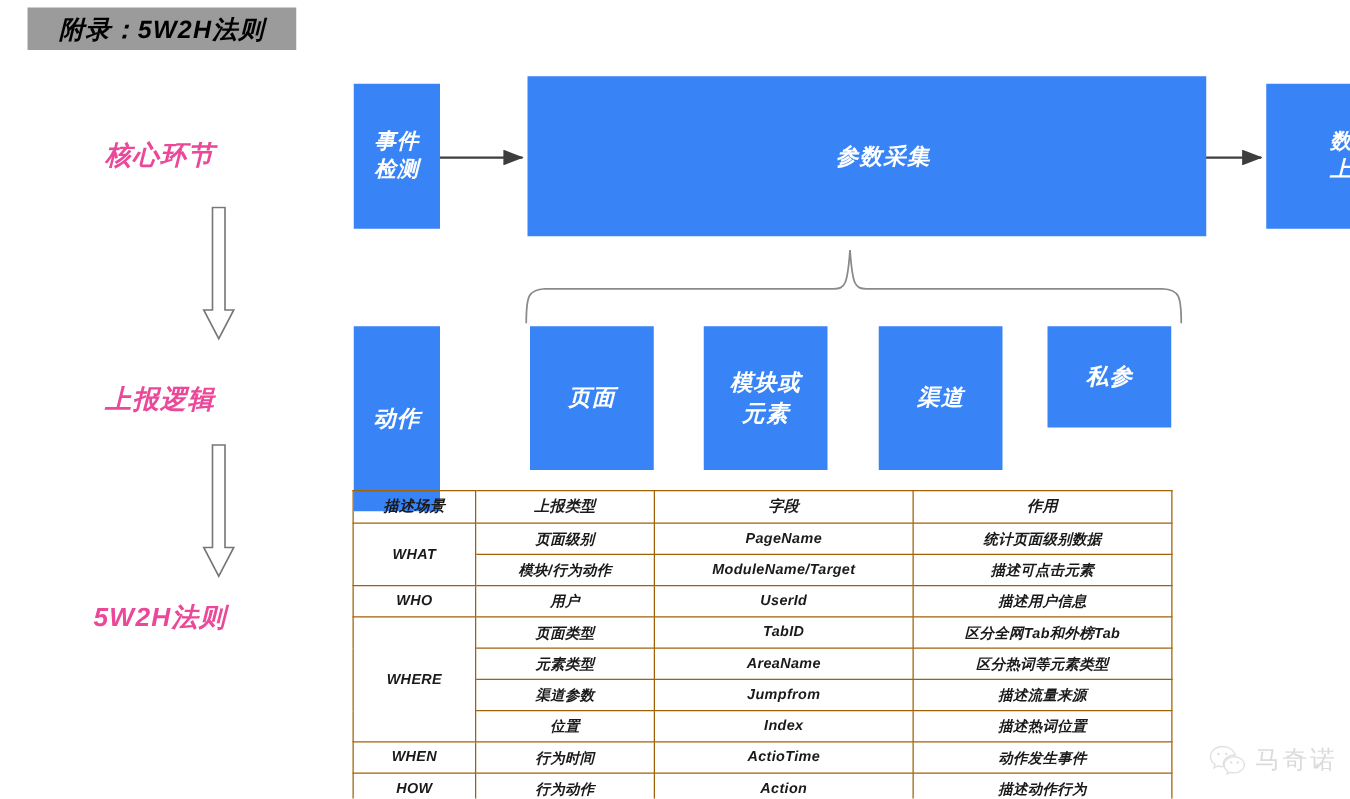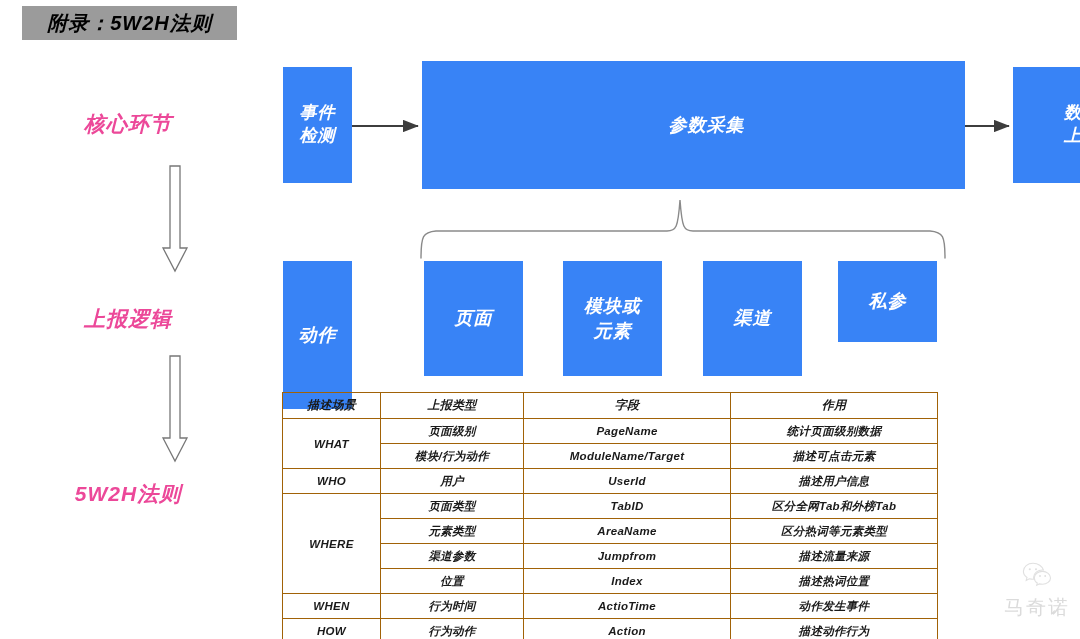--- a/index.html
+++ b/index.html
@@ -135,21 +135,20 @@
 
   
   .watermark {
     position: absolute;
     right: 10px;
     bottom: 18px;
     display: flex;
     align-items: center;
     gap: 7px;
     opacity: 0.30;
-    flex-direction: column;
   }
   .wm-text {
     font-size: 20px;
     color: #8a8a8a;
     letter-spacing: 2px;
     font-weight: normal;
   }
 </style>
 </head>
 <body>

